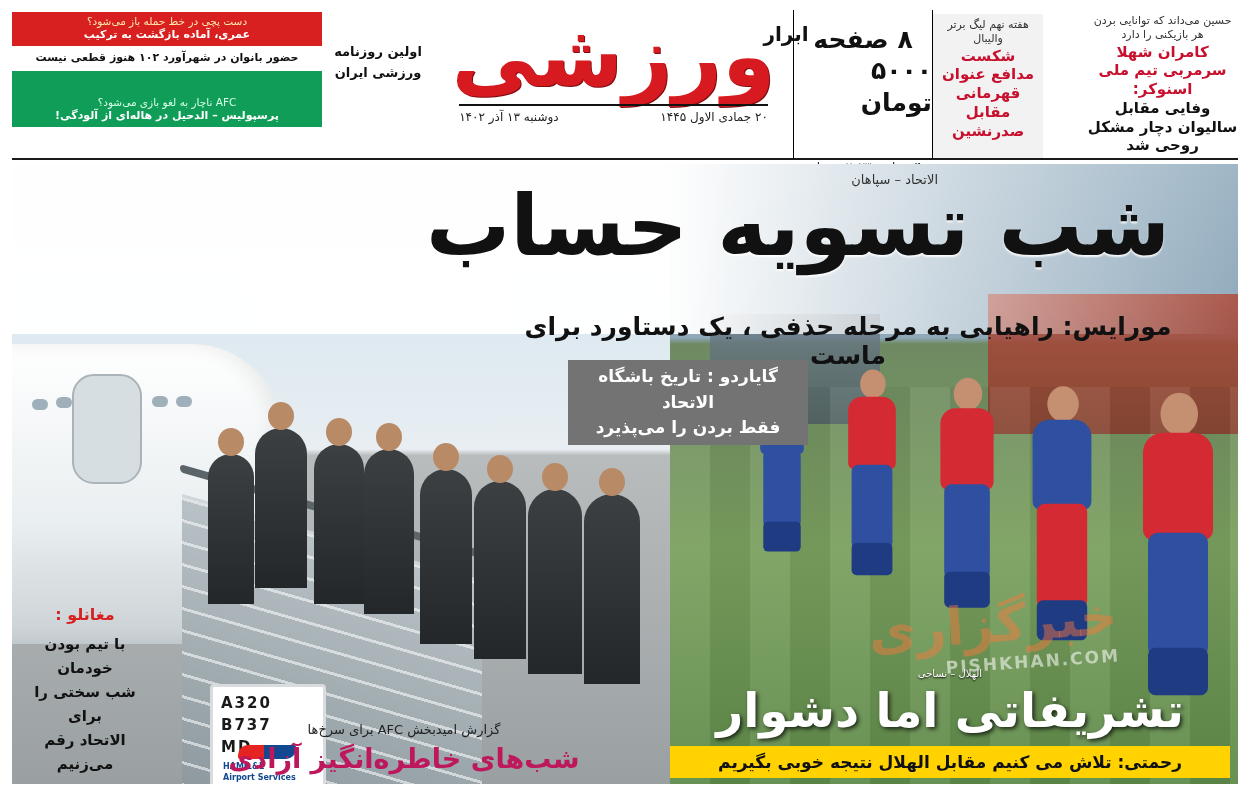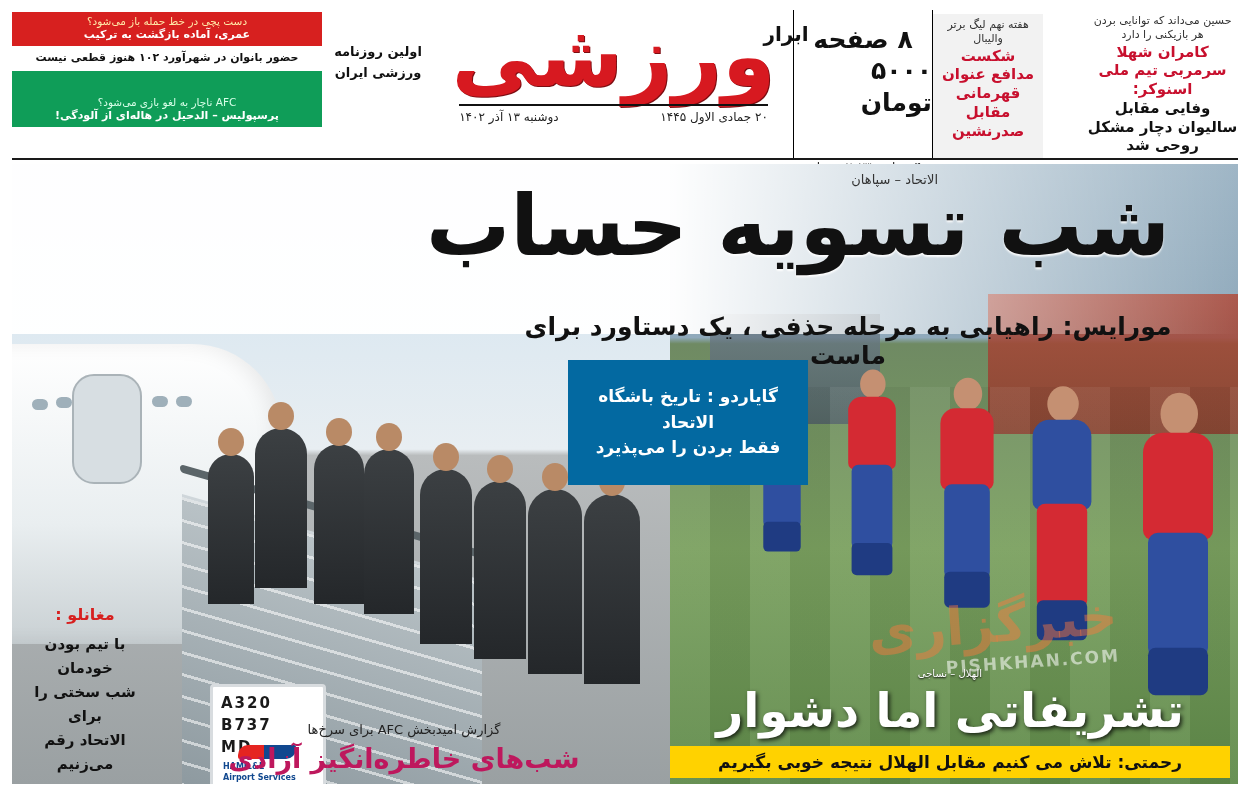--- a/index.html
+++ b/index.html
@@ -279,22 +279,22 @@
     text-shadow: 0 2px 2px rgba(255,255,255,.9);
   }
   .subhead {
     position: absolute; right: 60px; top: 148px; width: 660px;
     text-align: center;
     font-size: 25px; font-weight: bold; color: #111;
   }
 
   .quote-blue {
     position: absolute; right: 430px; top: 196px; width: 240px;
-    background: #0369a1; color: #fff;
-    padding: 24px 10px; text-align: center;
+    background: #737373; color: #fff;
+    padding: 4px 10px; text-align: center;
     font-size: 17px; font-weight: bold; line-height: 1.5;
   }
 
   
   .left-teaser {
     position: absolute; left: 10px; bottom: 8px; width: 126px;
     text-align: center; line-height: 1.6;
   }
   .left-teaser .t-title {
     font-size: 16px; font-weight: bold; color: #d7201f; margin-bottom: 4px;

